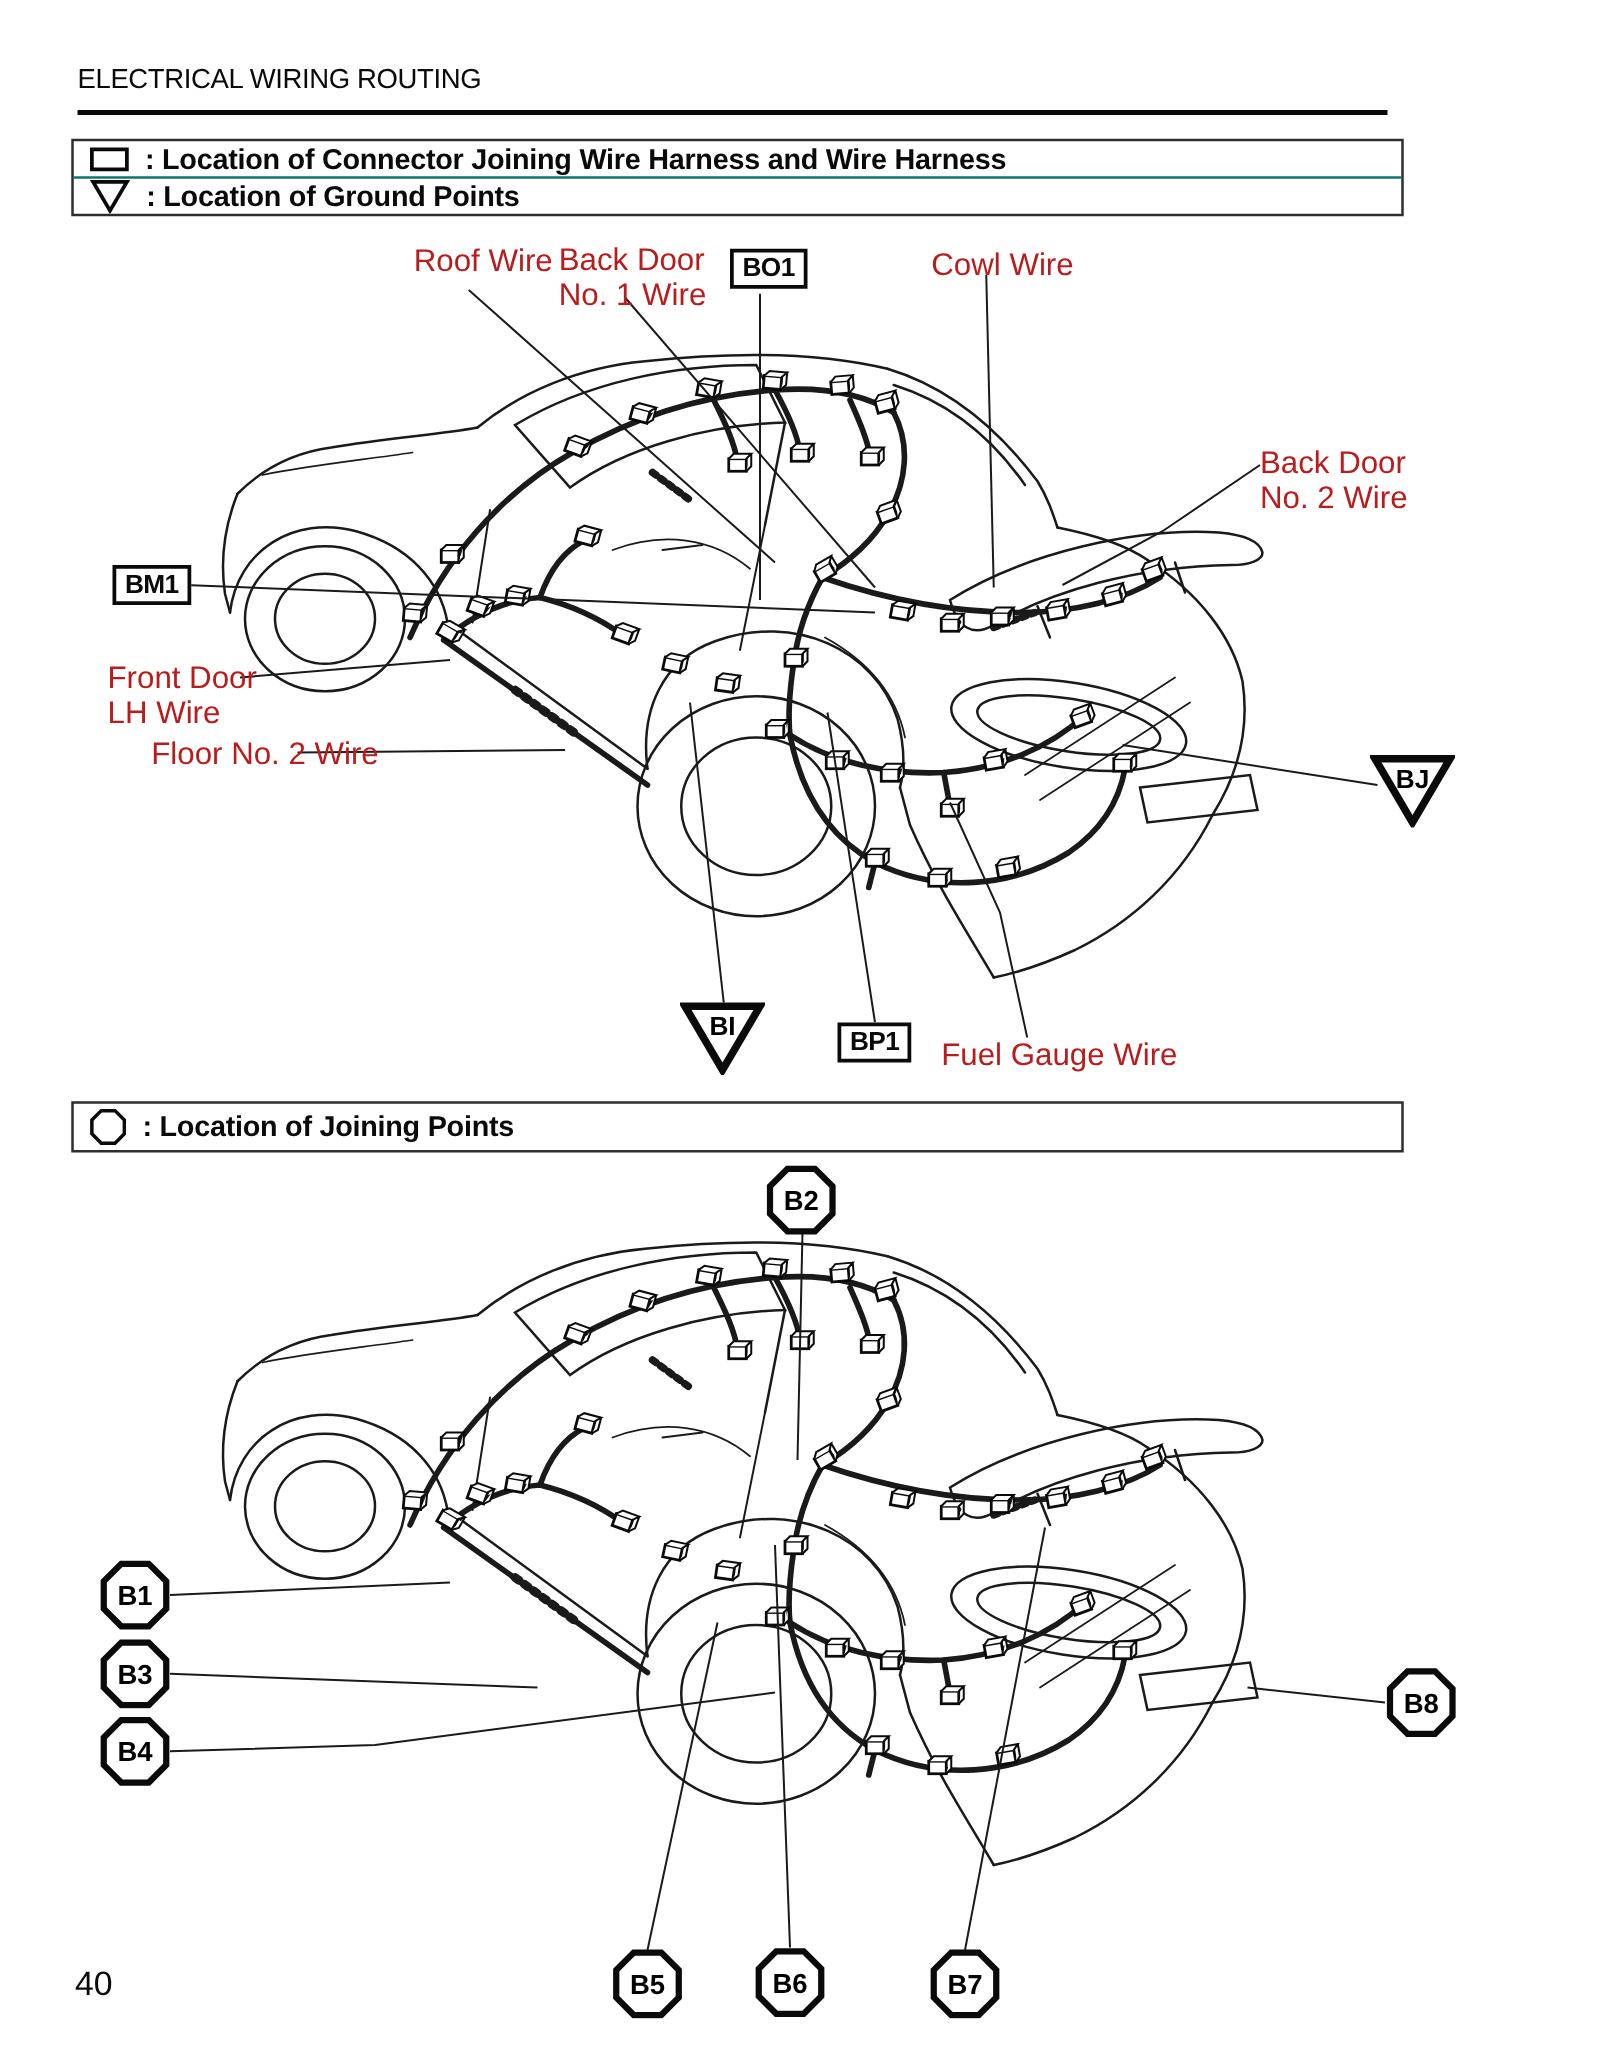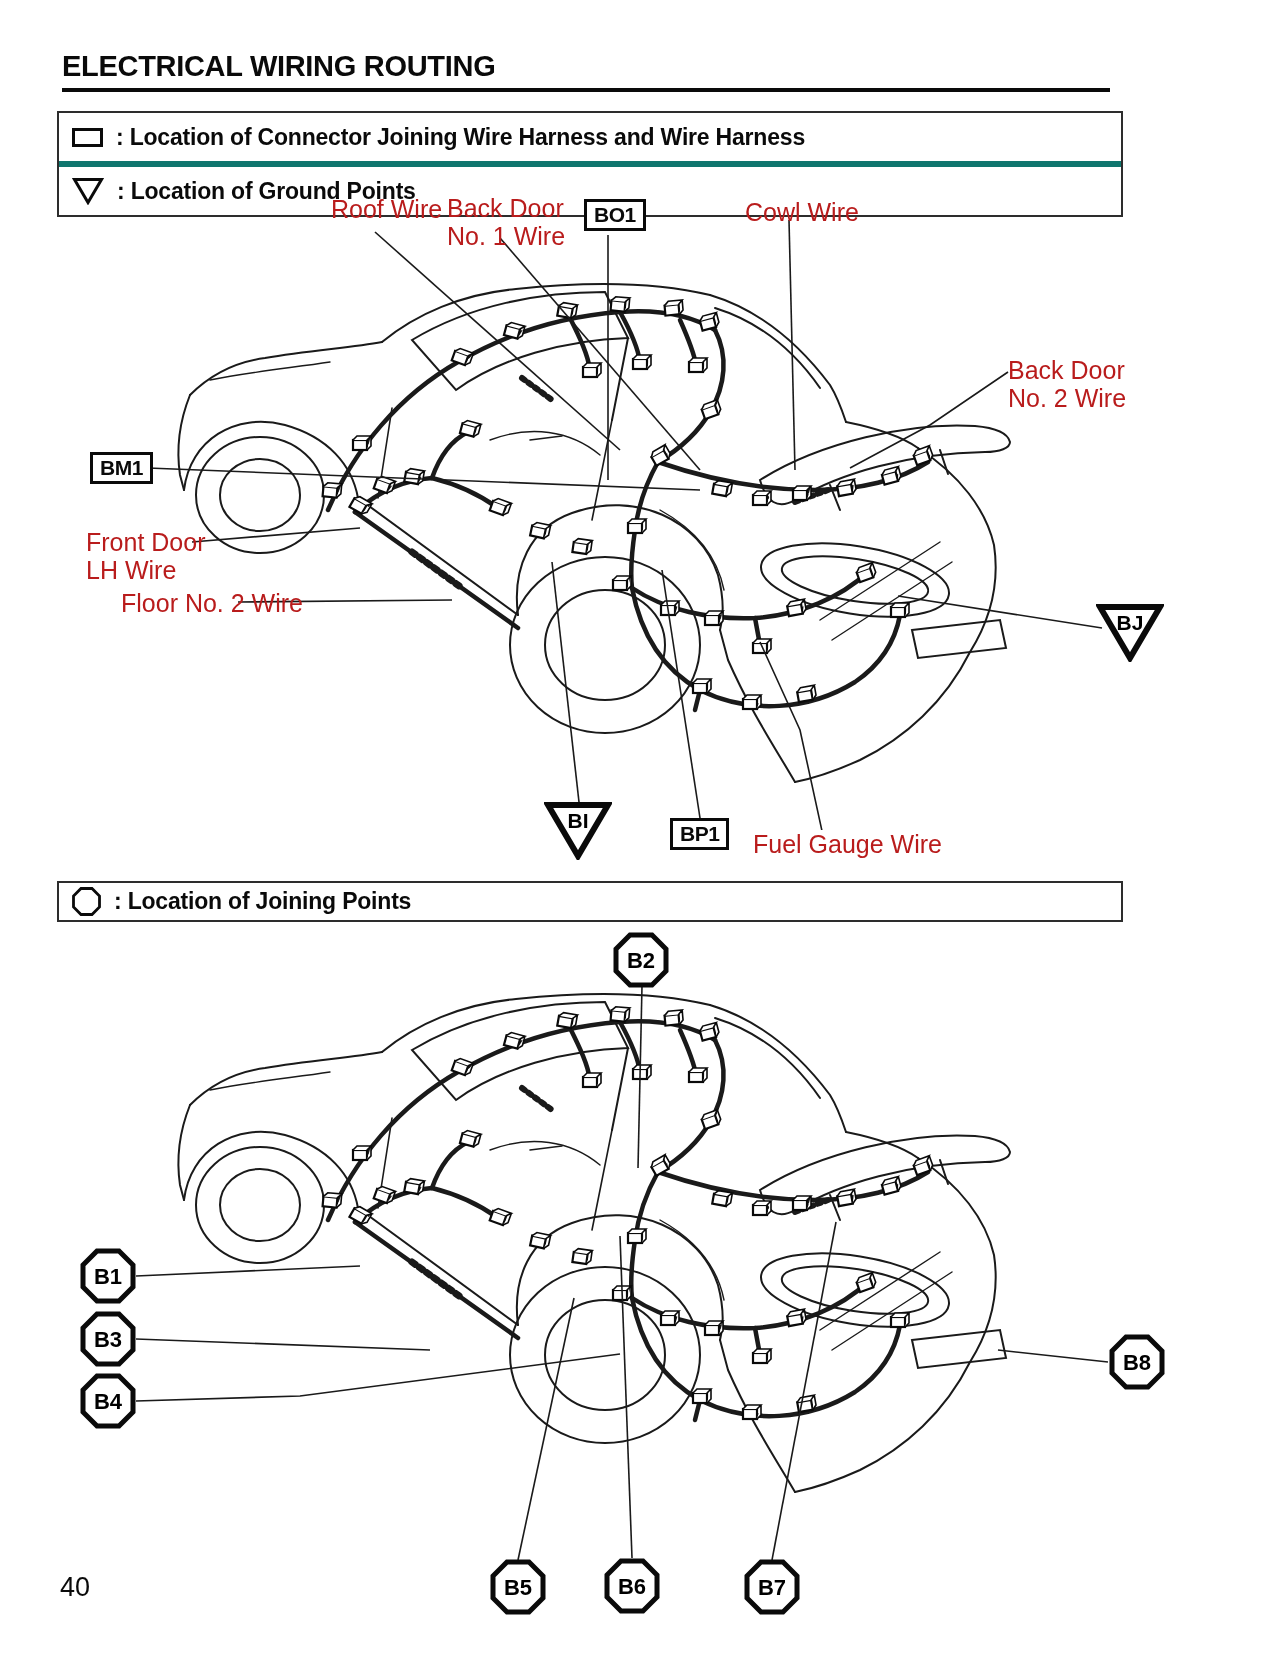--- a/index.html
+++ b/index.html
@@ -3,26 +3,26 @@
 <meta charset="utf-8">
 <style>
   html,body{margin:0;padding:0;background:#e8e8e8;}
   .page{
     position:relative;width:1280px;height:1656px;background:#ffffff;
     font-family:"Liberation Sans","DejaVu Sans",sans-serif;color:#0a0a0a;
     overflow:hidden;margin:0 auto;
   }
   .abs{position:absolute;}
   
-  .title{left:62px;top:50px;font-size:29px;font-weight:bold;letter-spacing:-0.3px;white-space:nowrap;}
+  .title{left:62px;top:50px;font-size:22px;font-weight:normal;letter-spacing:-0.3px;white-space:nowrap;}
   .title-rule{left:62px;top:88px;width:1048px;height:4px;background:#0a0a0a;}
   
   .legend{border:2px solid #2d2d2d;background:#fff;left:57px;width:1062px;}
-  .legend-row{display:flex;align-items:center;height:48px;padding-left:13px;}
-  .legend-row + .legend-row{border-top:6px solid #0f766e;}
+  .legend-row{display:flex;align-items:center;height:28px;padding-left:13px;}
+  .legend-row + .legend-row{border-top:2px solid #0f766e;}
   .legend-label{font-size:23px;font-weight:bold;white-space:nowrap;letter-spacing:-0.2px;}
   .sym{display:inline-flex;align-items:center;justify-content:center;margin-right:13px;}
   .rect-sym{width:31px;height:19px;border:3px solid #0a0a0a;box-sizing:border-box;}
   
   .callout{font-size:25px;line-height:1.13;white-space:pre-line;color:#b91c1c;}
   .box-marker{border:3.5px solid #0a0a0a;background:#fff;font-size:21px;font-weight:bold;
     padding:2px 7px 3px 7px;line-height:1;letter-spacing:-0.5px;}
   .marker-svg text{font-family:"Liberation Sans","DejaVu Sans",sans-serif;font-weight:bold;}
   .pgnum{left:60px;top:1572px;font-size:27px;}
   svg{display:block;}

